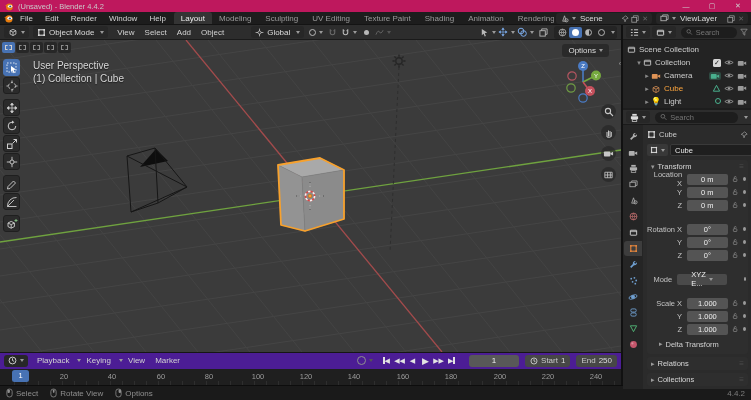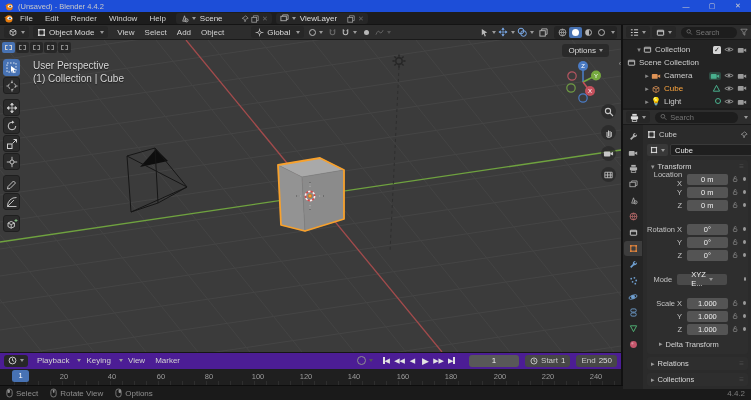--- a/index.html
+++ b/index.html
@@ -2,21 +2,21 @@
 <html><head>
 <meta charset="utf-8">
 <style>
   html,body{margin:0;padding:0;background:#000;}
   *{box-sizing:border-box;font-family:"Liberation Sans","DejaVu Sans",sans-serif;-webkit-font-smoothing:antialiased;}
   .app{position:relative;width:751px;height:400px;background:#1d1d1d;overflow:hidden;color:#cfcfcf;}
   .ic{display:inline-block;vertical-align:middle;}
   .chev{width:0;height:0;border-left:2.5px solid transparent;border-right:2.5px solid transparent;border-top:3.2px solid #9a9a9a;display:inline-block;margin-left:3px;}
   .chev.dim{border-top-color:#555;}
   
-  .titlebar{height:12px;background:#1d4ed8;display:flex;align-items:center;font-size:7.5px;color:#c9c9c9;padding-left:4px;}
+  .titlebar{height:12px;background:#be185d;display:flex;align-items:center;font-size:7.5px;color:#c9c9c9;padding-left:4px;}
   .titlebar .ttl{margin-left:4px;}
   .wctrls{margin-left:auto;display:flex;height:100%;}
   .wbtn{width:26px;display:flex;align-items:center;justify-content:center;color:#cfcfcf;font-size:7px;}
   
   .topbar{height:13px;background:#1d1d1d;display:flex;align-items:stretch;font-size:8px;border-bottom:1px solid #141414;}
   .menus{display:flex;align-items:center;padding:0 2px 0 3px;}
   .menus .mi{padding:0 6px;color:#d2d2d2;}
   .tabs{display:flex;align-items:stretch;overflow:hidden;white-space:nowrap;flex:1;}
   .tab{display:flex;align-items:center;padding:0 7px;color:#9a9a9a;}
   .tab.active{background:#343434;color:#eee;border-radius:3px 3px 0 0;}
@@ -289,20 +289,31 @@
     <div class="menus">
       <svg class="ic" width="11" height="9">
           <use href="#i-blender"></use>
         </svg>
       <span class="mi">File</span>
       <span class="mi">Edit</span>
       <span class="mi">Render</span>
       <span class="mi">Window</span>
       <span class="mi">Help</span>
     </div>
+    <div class="tabs">
+      <span class="tab active">Layout</span>
+      <span class="tab">Modeling</span>
+      <span class="tab">Sculpting</span>
+      <span class="tab">UV Editing</span>
+      <span class="tab">Texture Paint</span>
+      <span class="tab">Shading</span>
+      <span class="tab">Animation</span>
+      <span class="tab">Rendering</span>
+
+    </div>
     <div class="idsel" style="width:96px;">
       <svg class="ic" width="9" height="9">
           <use href="#i-scenecone" style="color:#b9b9b9"></use>
         </svg>
       <span class="chev"></span>
       <span class="nm">Scene</span>
       <svg class="ic" width="8" height="8" style="margin-left:auto;color:#9a9a9a">
           <use href="#i-pin"></use>
         </svg>
       <svg class="ic" width="8" height="8" style="color:#9a9a9a;margin-left:2px">
@@ -656,41 +667,41 @@
             <svg class="ic" width="8" height="8">
                 <use href="#i-search"></use>
               </svg>
             <input placeholder="Search" style="">
           </div>
           <svg class="ic" width="8" height="8" style="color:#9a9a9a">
               <use href="#i-funnel"></use>
             </svg>
         </div>
         <div class="otree">
+          <div class="orow">
+            <svg class="ic" width="9" height="9" style="color:#c9c9c9">
+                <use href="#i-box"></use>
+              </svg>
+            <span class="lbl">Scene Collection</span>
+          </div>
           <div class="orow" style="padding-left:8px">
             <span class="arr">▾</span>
             <svg class="ic" width="9" height="9" style="color:#c9c9c9">
                 <use href="#i-box"></use>
               </svg>
             <span class="lbl">Collection</span>
             <span class="rgt">
               <span class="chk">✓</span>
               <svg class="ic" width="10" height="7">
                   <use href="#i-eye"></use>
                 </svg>
               <svg class="ic" width="10" height="8">
                   <use href="#i-cam"></use>
                 </svg>
             </span>
-          </div>
-          <div class="orow">
-            <svg class="ic" width="9" height="9" style="color:#c9c9c9">
-                <use href="#i-box"></use>
-              </svg>
-            <span class="lbl">Scene Collection</span>
           </div>
           <div class="orow" style="padding-left:16px">
             <span class="arr">▸</span>
             <svg class="ic" width="10" height="8" style="color:#df9356">
                 <use href="#i-cam"></use>
               </svg>
             <span class="lbl">Camera</span>
             <span class="rgt">
               <span class="datapill">
                   <svg class="ic" width="10" height="8">

